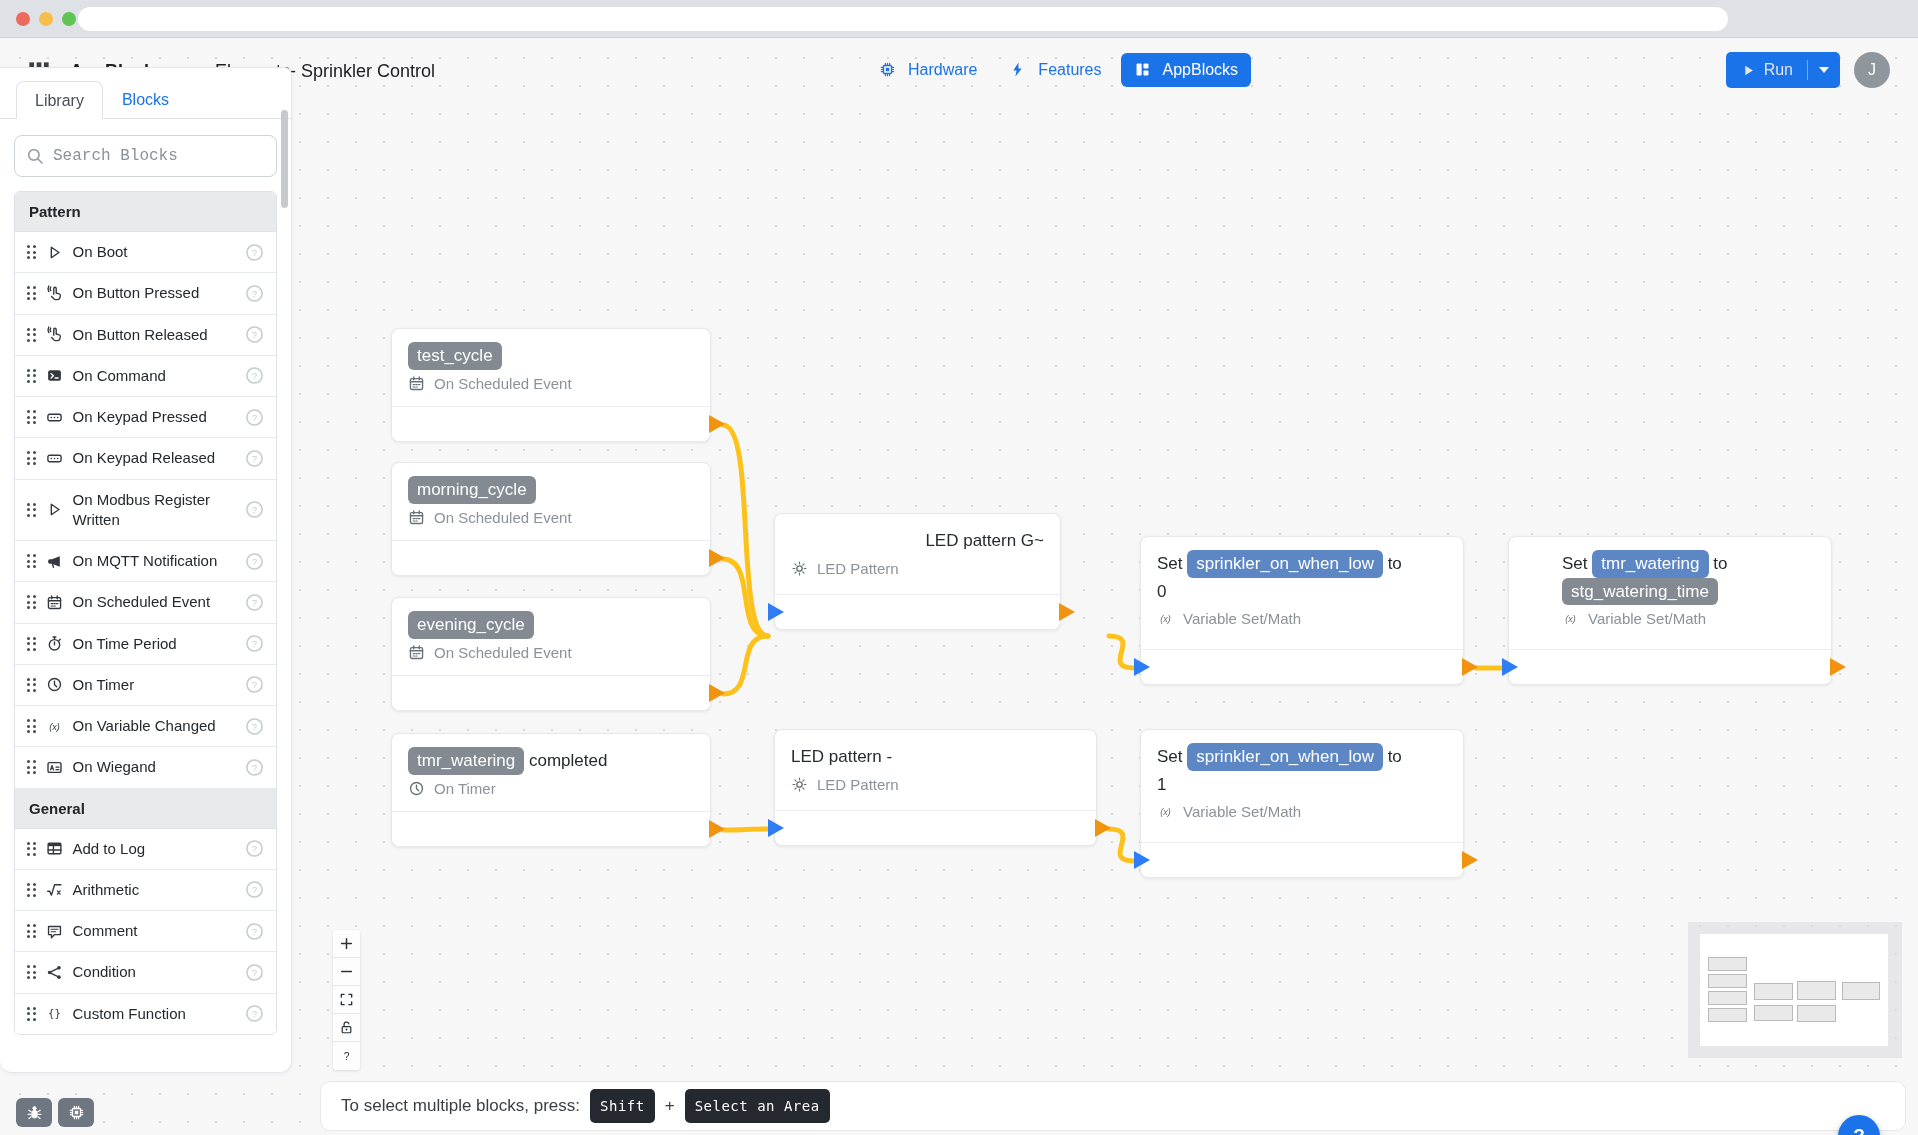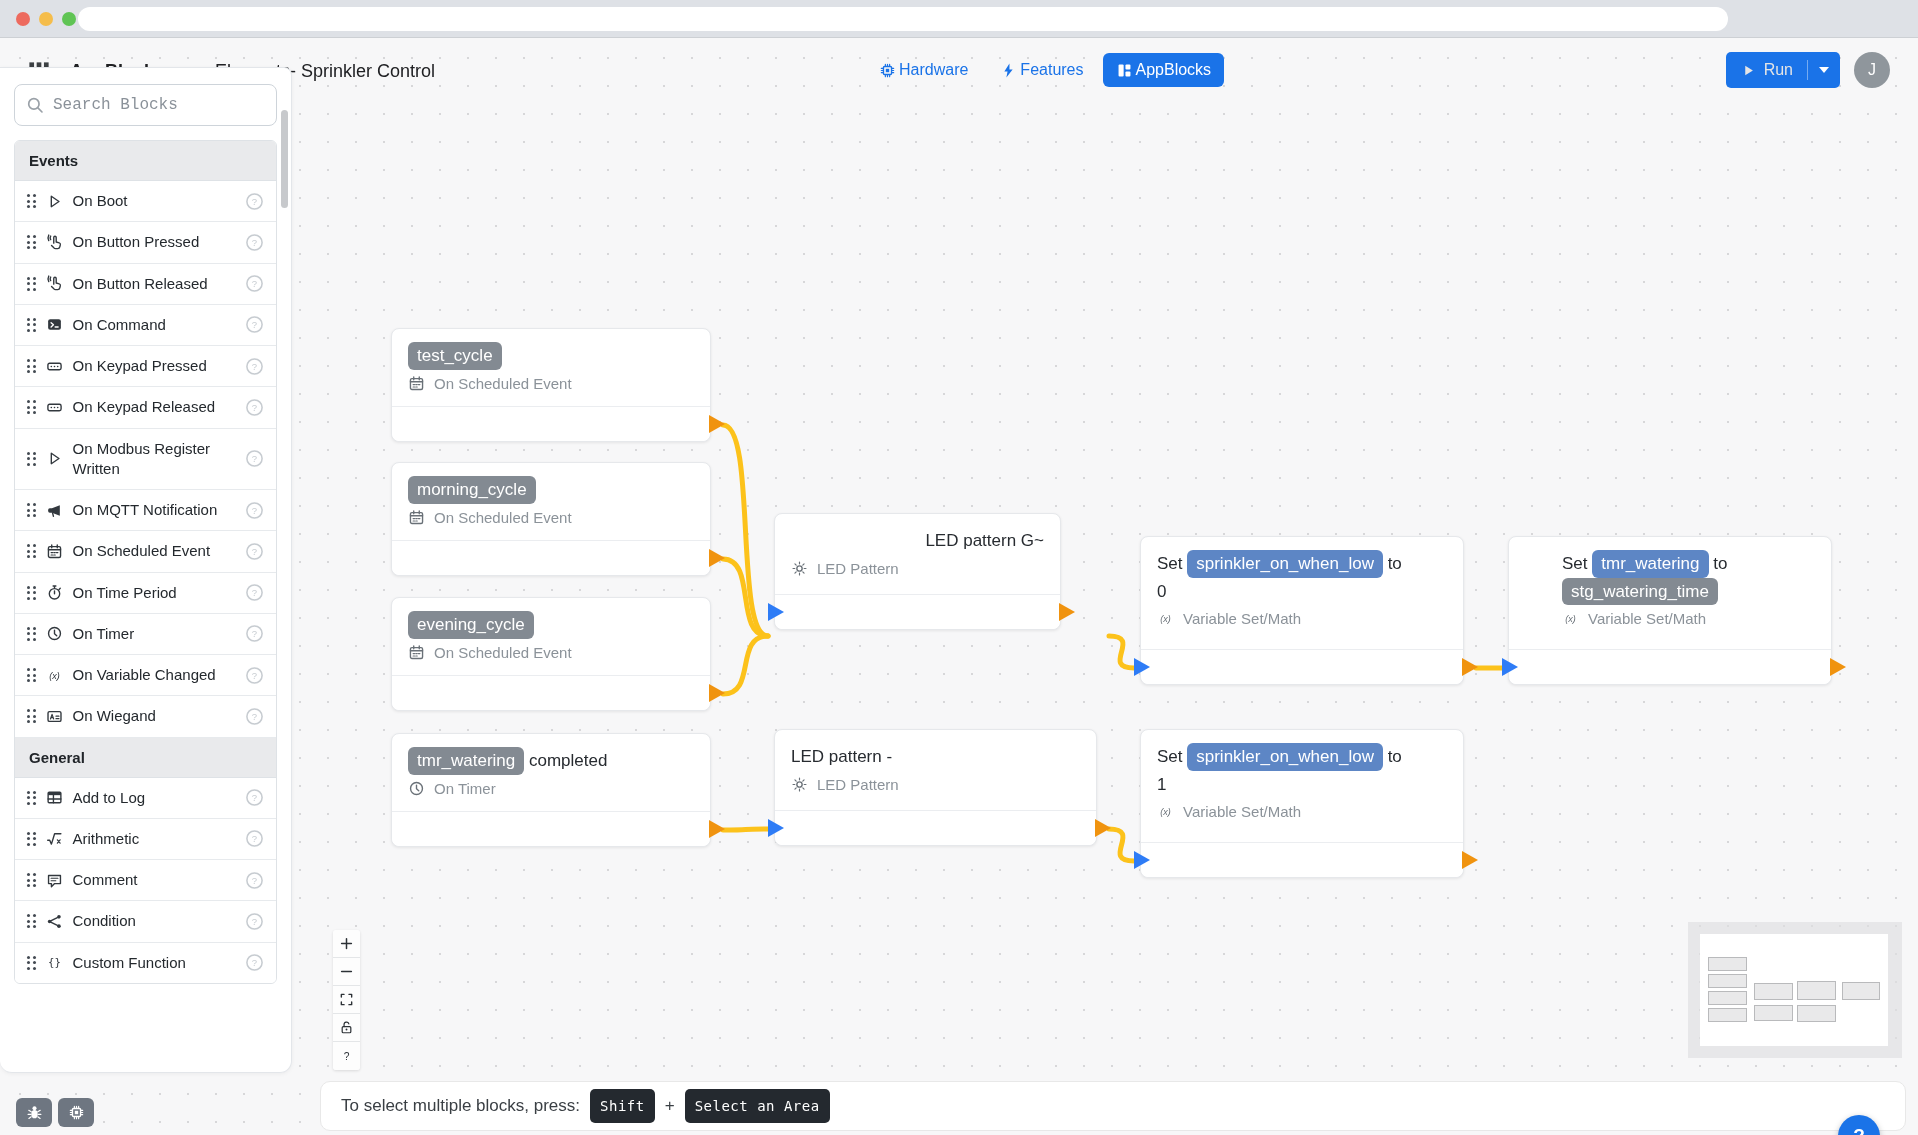--- a/index.html
+++ b/index.html
@@ -21,21 +21,21 @@
     background-size:28px 28px; background-position:6px 6px; }
 
   
   .hdr { position:absolute; top:0; left:0; right:0; height:67px; }
   .hdr-left { position:absolute; left:26px; top:0; height:67px; display:flex; align-items:center; gap:18px; }
   .gridbtn { width:26px; height:26px; display:flex; align-items:center; justify-content:center; color:#3c4043; cursor:pointer; }
   .appmenu { display:flex; align-items:center; gap:7px; font-size:18px; font-weight:700; color:#202124; cursor:pointer; }
   .caret { width:0; height:0; border-left:6px solid transparent; border-right:6px solid transparent; border-top:7px solid #202124; margin-top:2px; }
   .proj-title { font-size:18px; font-weight:500; color:#202124; margin-left:14px; }
   .hdr-nav { position:absolute; left:866px; top:15px; display:flex; align-items:center; gap:6px; }
-  .nav-tab { display:flex; align-items:flex-end; gap:3px; padding:8px 13px; border-radius:6px; font-size:16px; color:#1a73e8; background:transparent; border:none; cursor:pointer; font-family:inherit; }
+  .nav-tab { display:flex; align-items:flex-start; gap:12px; padding:8px 13px; border-radius:6px; font-size:16px; color:#1a73e8; background:transparent; border:none; cursor:pointer; font-family:inherit; }
   .nav-tab .nicon { width:17px; height:17px; display:inline-flex; }
   .nav-tab.active { background:#1a73e8; color:#fff; }
   .hdr-right { position:absolute; right:28px; top:14px; display:flex; align-items:center; gap:14px; }
   .runbtn { display:flex; align-items:center; height:36px; background:#1a73e8; border-radius:5px; color:#e5e5e5; overflow:hidden; cursor:pointer; }
   .run-main { display:flex; align-items:center; gap:9px; padding:0 14px 0 16px; font-size:16px; font-weight:500; }
   .run-sep { width:1px; height:20px; background:rgba(255,255,255,.4); }
   .run-caret { padding:0 11px; display:flex; align-items:center; }
   .run-caret i { width:0; height:0; border-left:5px solid transparent; border-right:5px solid transparent; border-top:6px solid #fff; display:block; }
   .avatar { width:36px; height:36px; border-radius:50%; background:#8f969c; color:#fff; display:flex; align-items:center; justify-content:center; font-size:16px; font-weight:500; cursor:pointer; }
 
@@ -378,31 +378,35 @@
       <span>To select multiple blocks, press:</span>
       <span class="kbd">Shift</span>
       <span class="plus">+</span>
       <span class="kbd">Select an Area</span>
     </div>
 
     <button class="fab">?</button>
   </div>
 
   <aside class="sidebar">
+    <div class="sb-tabs" id="sb-tabs">
+        <button class="sb-tab active">Library</button>
+        <button class="sb-tab">Blocks</button>
+      </div>
     <div class="sb-search">
       <span class="sicon">
         <svg viewBox="0 0 16 16" width="18" height="18" fill="none" stroke="currentColor" stroke-width="1.5">
             <circle cx="7" cy="7" r="4.6"></circle>
             <path d="M10.6 10.6 14.2 14.2" stroke-linecap="round"></path>
           </svg>
       </span>
       <input type="text" placeholder="Search Blocks" style="">
     </div>
     <div class="blist" id="blist">
-        <div class="bsec">Events</div>
+        <div class="bsec">Pattern</div>
         <div class="bitem">
           <span class="bhandle">
             <i></i>
             <i></i>
             <i></i>
             <i></i>
             <i></i>
             <i></i>
           </span>
           <span class="bicon">

